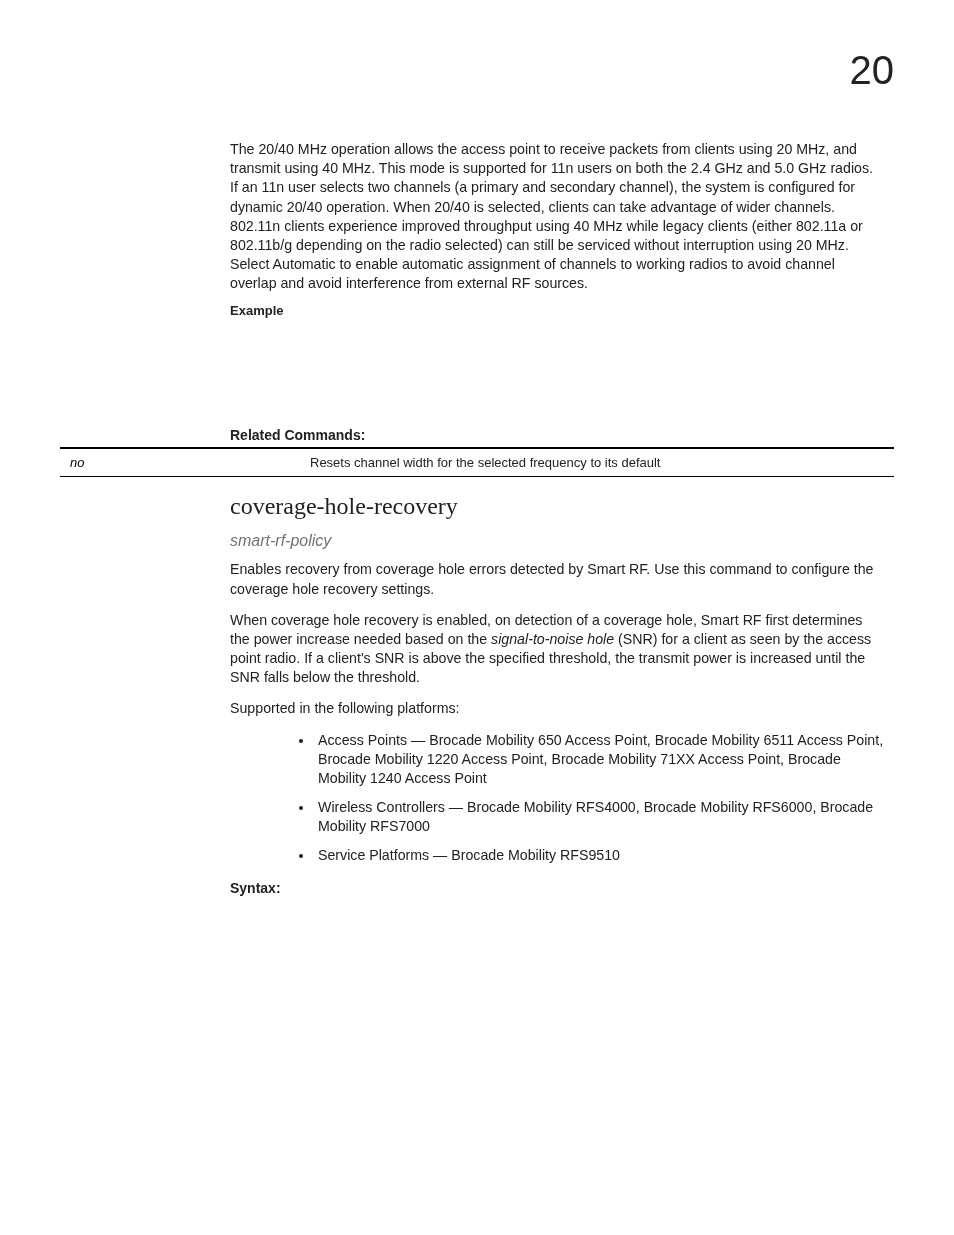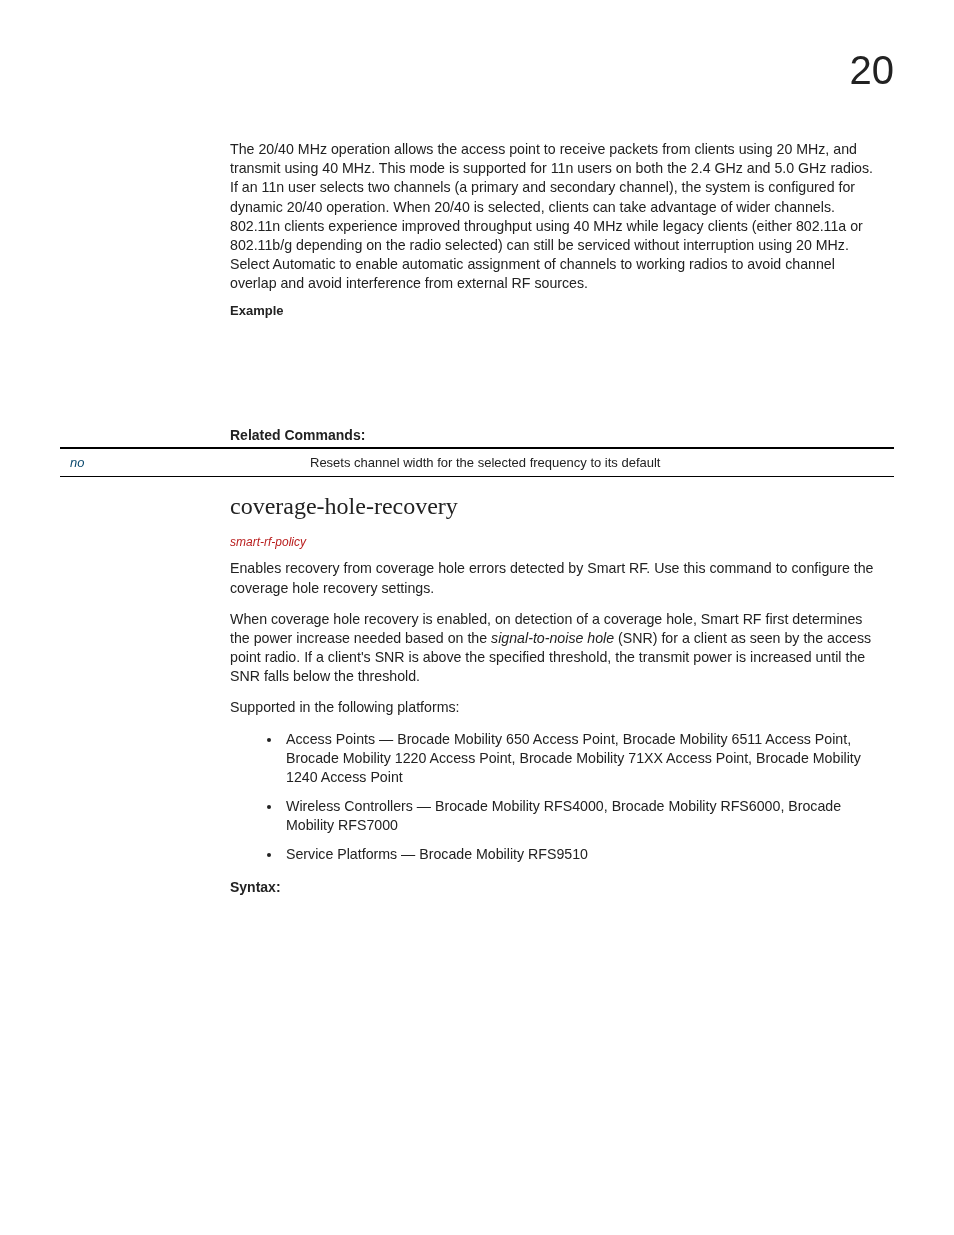--- a/index.html
+++ b/index.html
@@ -55,58 +55,59 @@
     border-top: 2px solid #000;
     border-bottom: 1px solid #000;
     display: flex;
     align-items: center;
     padding: 6px 0 6px 0;
   }
   .rc-left {
     width: 218px;
     padding-left: 10px;
     font-style: italic;
-    color: #0c4a6e;
+    color: #000000;
     font-size: 13px;
     box-sizing: border-box;
   }
   .rc-right {
     flex: 1;
     font-size: 13px;
     padding-left: 32px;
   }
   .h2 {
     font-family: Georgia, 'Times New Roman', serif;
     font-size: 24px;
     font-weight: 400;
     margin-top: 16px;
     margin-bottom: 12px;
   }
   .link {
-    color: #b91c1c;
+    color: #737373;
     font-style: italic;
-    font-size: 12px;
+    font-size: 16px;
     margin-bottom: 10px;
     display: inline-block;
   }
   .body {
     font-size: 14.2px;
     line-height: 1.35;
     margin-bottom: 12px;
   }
   .ital { font-style: italic; }
   ul.plat {
     margin: 6px 0 14px 0;
     padding-left: 52px;
   }
   ul.plat li {
     font-size: 14.2px;
     line-height: 1.35;
     margin-bottom: 10px;
     padding-left: 4px;
+    margin-left: 32px;
   }
   .syntax-lbl {
     font-weight: bold;
     font-size: 14px;
     margin-top: 8px;
   }
 </style>
 </head>
 <body>
 

